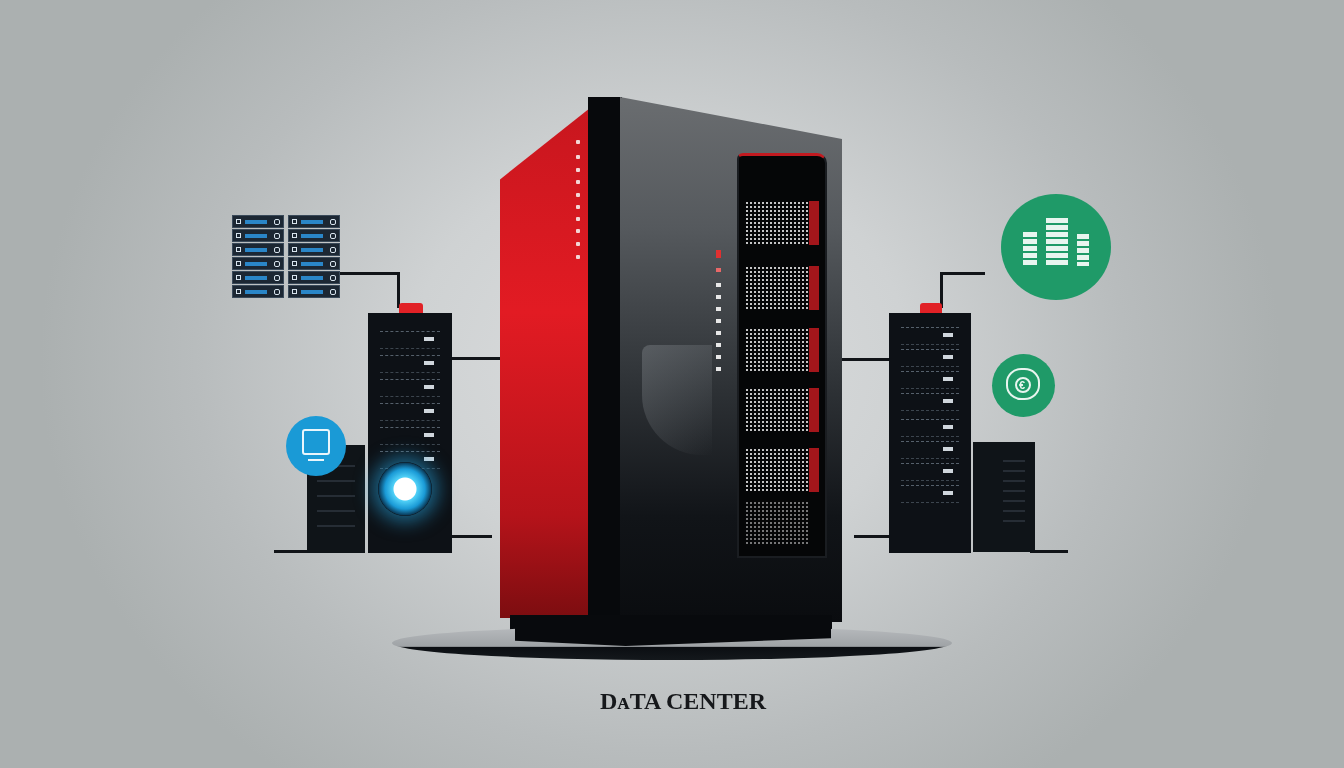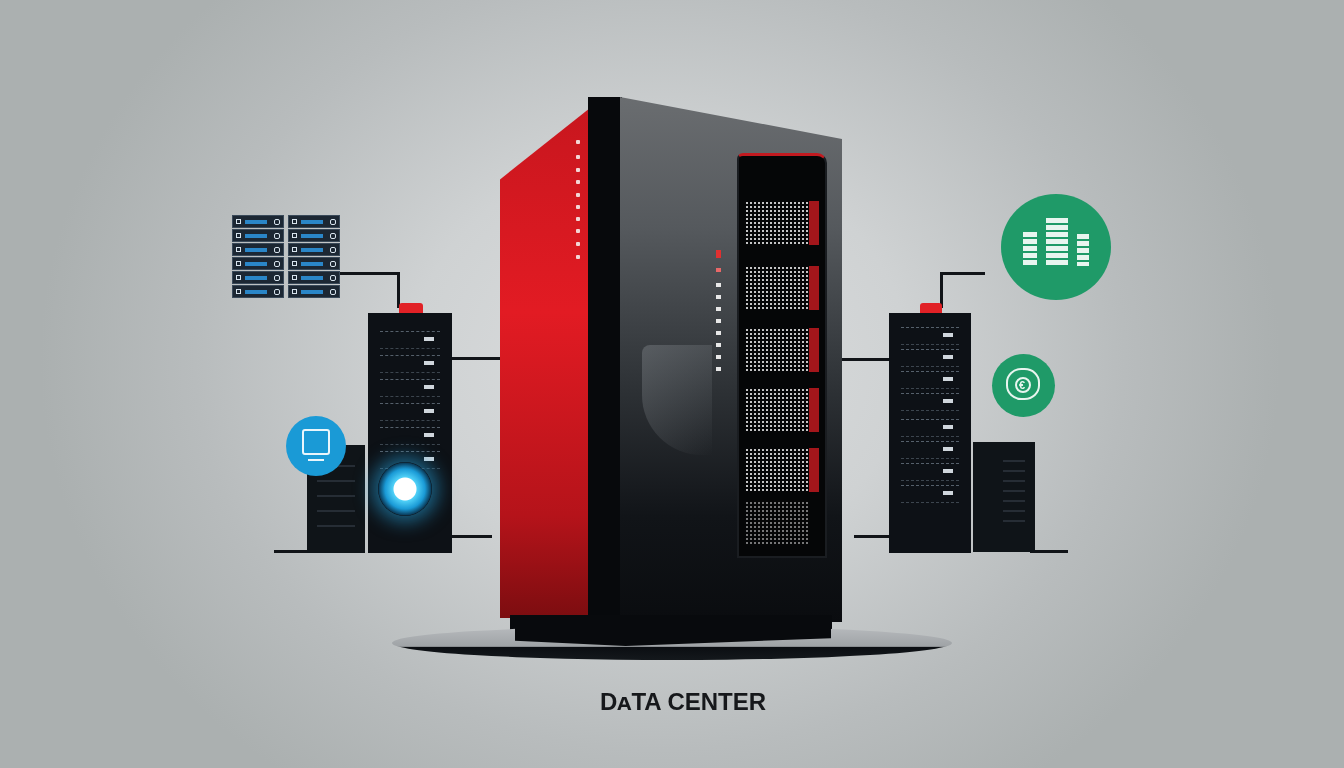--- a/index.html
+++ b/index.html
@@ -28,21 +28,21 @@
     clip-path:polygon(0 0,100% 8%,100% 100%,0 100%);}
   .cab-base{position:absolute;left:510px;top:615px;width:322px;height:30px;background:#080a0d;}
   .window{position:absolute;left:737px;top:153px;width:90px;height:405px;background:#050607;border:2px solid #1a1d21;border-top:3px solid #c21a20;border-radius:6px 10px 0 0;box-sizing:border-box;}
   .unit{position:absolute;left:6px;width:64px;height:44px;
     background-image:radial-gradient(circle,#e6e6e6 0.9px,transparent 1.2px);background-size:4px 4px;opacity:.85;}
   .unit-tag{position:absolute;left:70px;width:10px;height:44px;background:#a3161b;}
   .cab-led{position:absolute;left:716px;width:5px;height:4px;background:#e8e8e8;}
   .red-led{position:absolute;left:576px;width:4px;height:4px;background:#f3d6d6;border-radius:1px;}
   .platform{position:absolute;left:392px;top:626px;width:560px;height:34px;border-radius:50%;
     background:linear-gradient(180deg,#b8bbbe 0%,#9fa3a6 60%,#0b0e12 62%,#14181c 100%);}
-  .title{position:absolute;left:600px;top:688px;font-size:24px;font-weight:bold;color:#16181b;letter-spacing:0px;font-family:Liberation Sans, sans-serif;}
+  .title{position:absolute;left:600px;top:688px;font-size:24px;font-weight:bold;color:#16181b;letter-spacing:0px;font-family:Liberation Serif, serif;}
   .circle{position:absolute;border-radius:50%;}
 </style>
 </head>
 <body>
 
 <div class="line" style="left:340px;top:272px;width:60px;height:3px;"></div>
 <div class="line" style="left:397px;top:272px;width:3px;height:36px;"></div>
 <div class="line" style="left:450px;top:357px;width:50px;height:3px;"></div>
 <div class="line" style="left:450px;top:535px;width:42px;height:3px;"></div>
 <div class="line" style="left:274px;top:550px;width:40px;height:3px;"></div>

